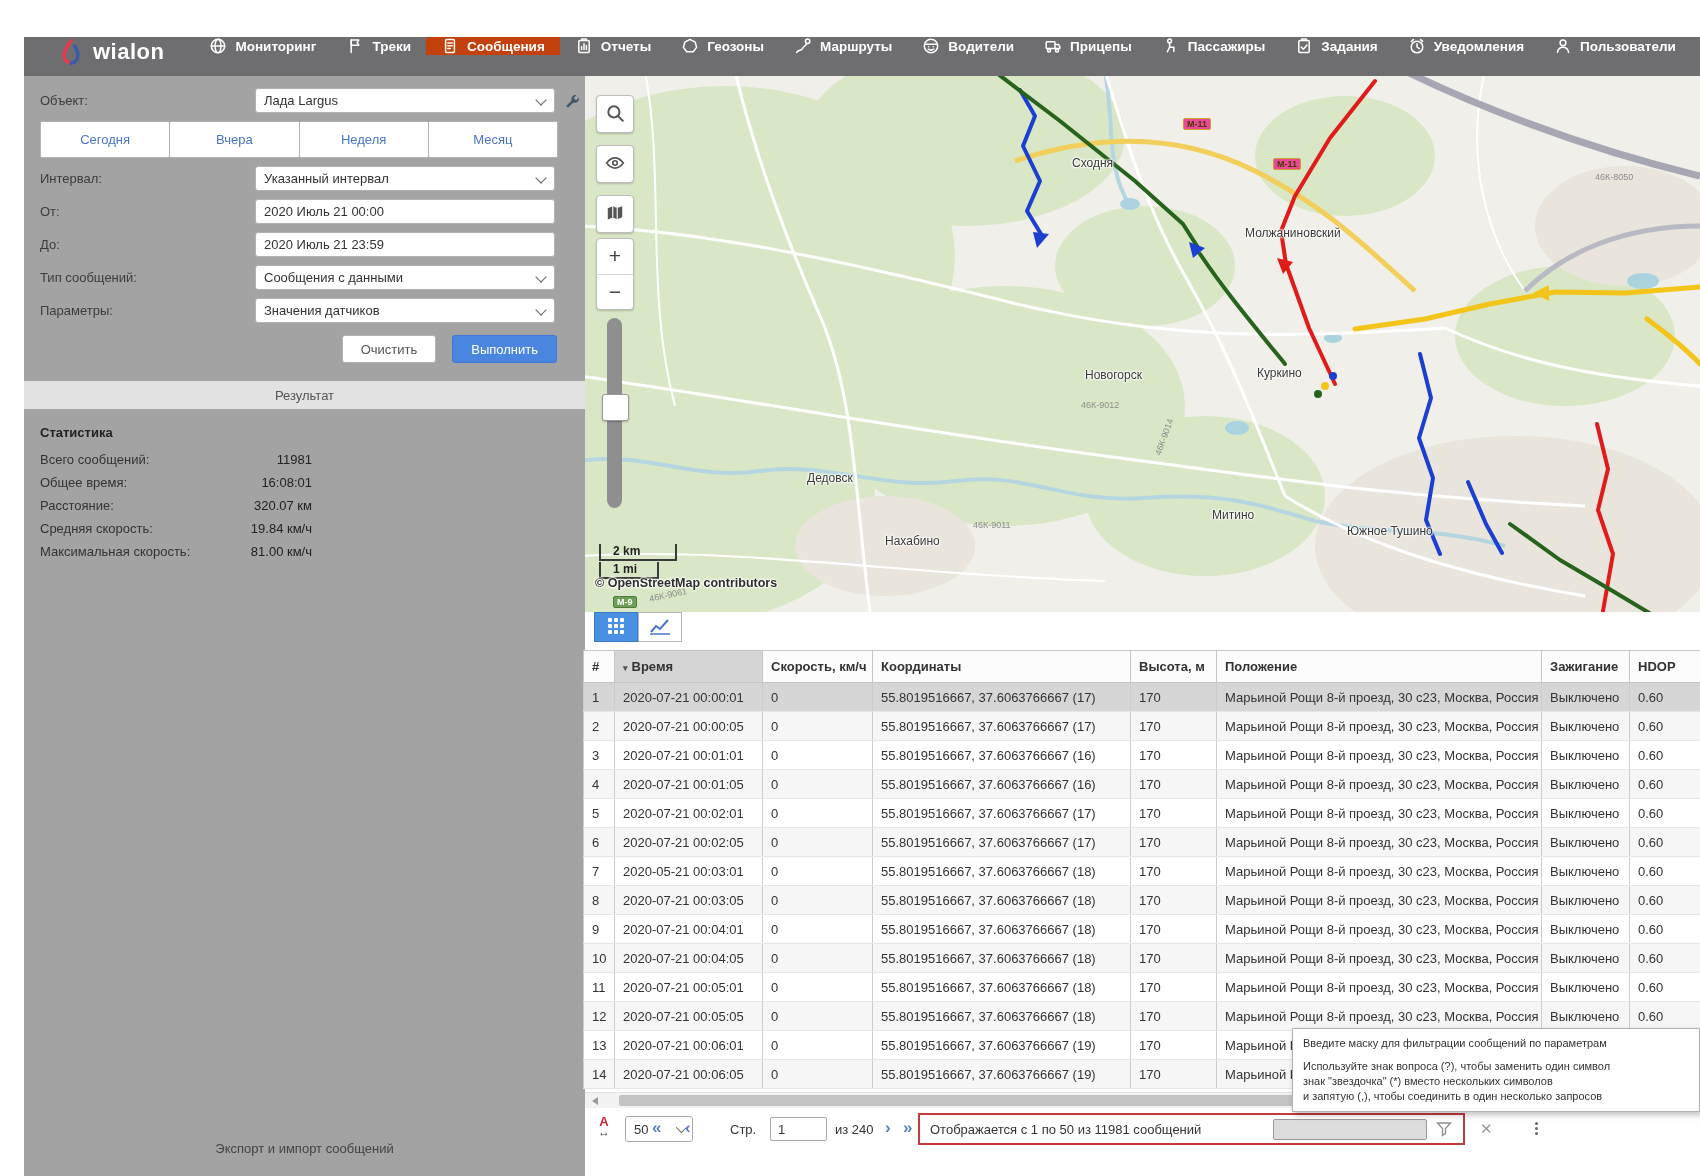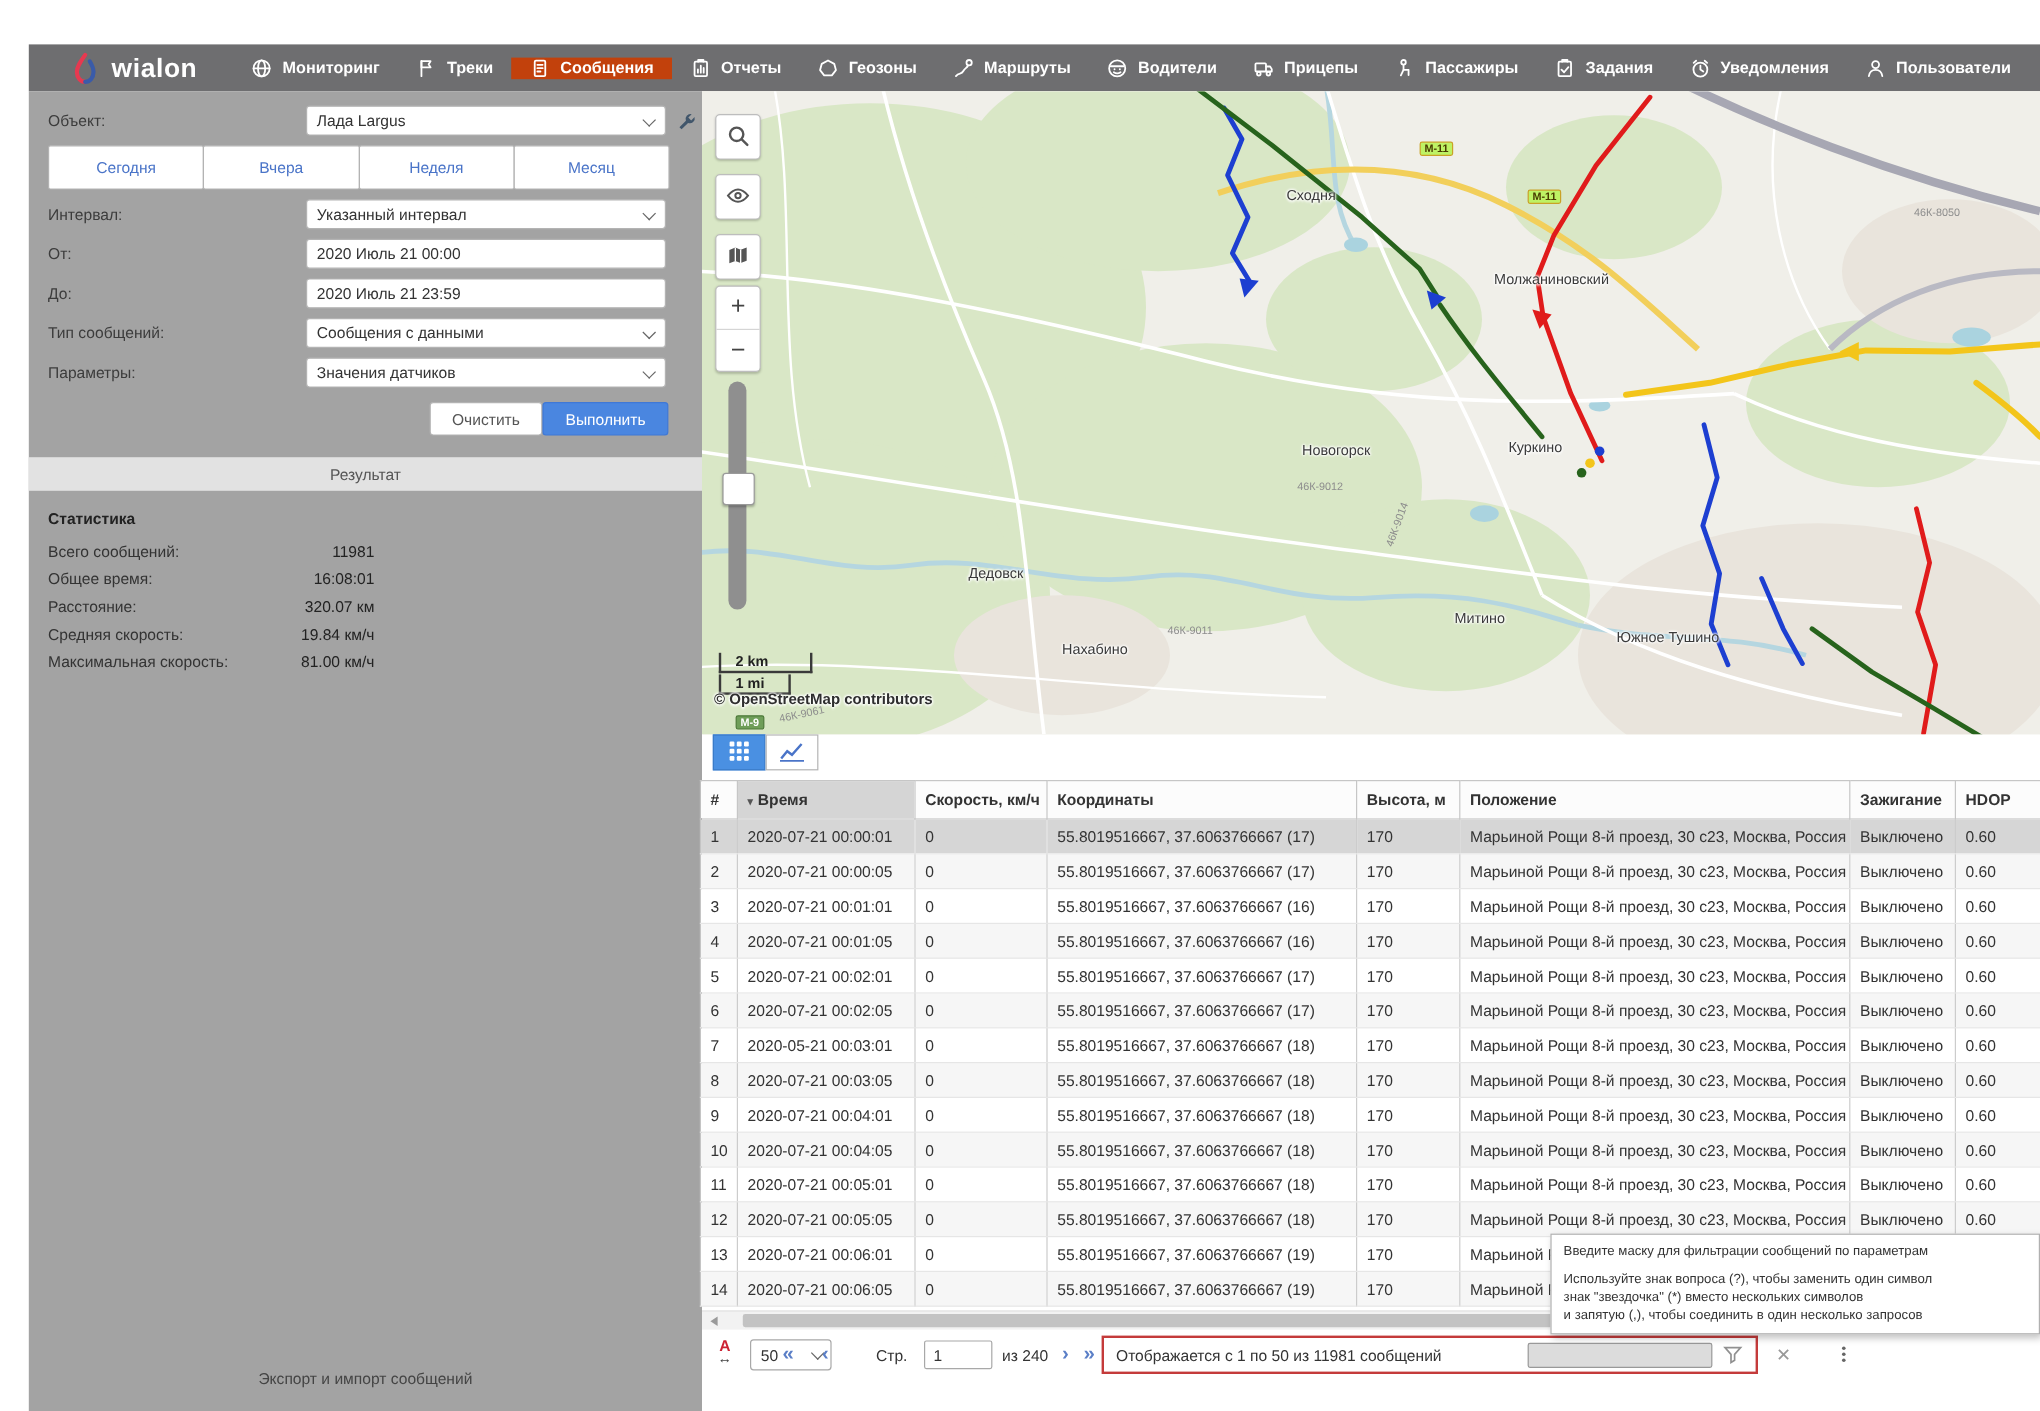--- a/index.html
+++ b/index.html
@@ -1,41 +1,41 @@
 <!DOCTYPE html>
 <html><head>
 <meta charset="utf-8">
 <style>
   html,body{margin:0;padding:0;background:#fff}
   .page{position:relative;width:1700px;height:1176px;background:#fff;overflow:hidden;
         font-family:"Liberation Sans",sans-serif;color:#333;font-size:13px}
 
   
-  .navbar{position:absolute;left:24px;top:37px;right:0;height:39px;background:#6e6e70;display:flex;align-items:center}
+  .navbar{position:absolute;left:24px;top:37px;right:0;height:39px;background:#6e6e70;display:flex;align-items:flex-start}
   .logo{display:flex;align-items:center;gap:9px;padding:0 30px 0 34px}
   .logo-text{color:#fff;font-size:22px;font-weight:700;letter-spacing:.5px}
   .nav-items{display:flex;align-items:stretch}
   .nav-item{display:flex;align-items:center;gap:8px;padding:0 15px;color:#fff;font-size:13.5px;font-weight:700;cursor:pointer;white-space:nowrap}
   .nav-item.active{background:#c2410c}
   .nav-icon{display:flex}
 
   
   .panel{position:absolute;left:24px;top:76px;width:561px;bottom:0;background:#a3a3a3}
   .form{padding-top:12px}
   .frow{display:flex;align-items:center;height:25px;margin:0 0 8px 16px}
   .frow label{width:215px;color:#3c3c3c}
   .ctl{width:300px;box-sizing:border-box;height:25px;background:#fff;border:1px solid #b3b3b3;border-radius:3px;
        display:flex;align-items:center;padding:0 24px 0 8px;position:relative;color:#333}
   .ctl.noarrow{padding-right:8px}
   .ctl .chev{position:absolute;right:9px;top:7px;width:7px;height:7px;border-right:1.6px solid #666;border-bottom:1.6px solid #666;transform:rotate(45deg)}
   .wrench{position:absolute;left:538px;top:16px;width:20px;height:20px}
   .quick-row{display:flex;margin:0 0 8px 16px;width:517px}
   .quick-btn{flex:1;height:37px;box-sizing:border-box;border:1px solid #b3b3b3;background:#fff;color:#4a74c8;
              display:flex;align-items:center;justify-content:center;margin-right:-1px;border-radius:2px;cursor:pointer}
-  .btn-row{display:flex;justify-content:flex-end;gap:0;margin:12px 28px 0 0}
+  .btn-row{display:flex;justify-content:flex-end;gap:16px;margin:12px 28px 0 0}
   .btn{height:26px;padding:0 18px;border-radius:3px;border:1px solid #b3b3b3;background:#fff;color:#555;
        display:flex;align-items:center;cursor:pointer}
   .btn.primary{background:#4a86e0;border-color:#3f78d6;color:#fff}
   .result-hd{margin-top:18px;height:28px;background:#e2e2e2;color:#555;display:flex;align-items:center;justify-content:center}
   .stats-title{margin:16px 0 8px 16px;font-weight:700;color:#222}
   .stat-row{display:flex;margin-left:16px;width:272px;line-height:23px}
   .stat-row .sl{flex:1;color:#333}
   .stat-row .sv{text-align:right;color:#222}
   .export-link{position:absolute;left:0;right:0;bottom:20px;text-align:center;color:#444;cursor:pointer}
 
@@ -51,21 +51,21 @@
   .vslider-track{position:absolute;left:22px;top:242px;width:15px;height:190px;background:#8f8f8f;border-radius:8px}
   .vslider-handle{position:absolute;left:17px;top:318px;width:25px;height:25px;background:#fff;border:1px solid #9a9a9a;border-radius:3px;
                   box-shadow:0 1px 2px rgba(0,0,0,.25);cursor:pointer}
   .scale{position:absolute;left:14px;top:468px;font-weight:700;color:#222}
   .scale-km{width:62px;border:2px solid #3a3a3a;border-top:none;padding:0 0 1px 12px;font-size:12px}
   .scale-mi{width:44px;border:2px solid #3a3a3a;border-top:none;margin-top:1px;padding:0 0 1px 12px;font-size:12px}
   .attrib{position:absolute;left:10px;top:500px;font-size:12.5px;font-weight:700;color:#2e2e2e;
           text-shadow:0 1px 2px #fff,0 -1px 2px #fff,1px 0 2px #fff,-1px 0 2px #fff}
   .map-label{position:absolute;font-size:12px;color:#3a3a3a;white-space:nowrap;
              text-shadow:0 1px 2px #fff,0 -1px 2px #fff,1px 0 2px #fff,-1px 0 2px #fff}
-  .road-chip{position:absolute;font-size:9px;font-weight:700;background:#bef264;border:1px solid #c9a227;border-radius:2px;
+  .road-chip{position:absolute;font-size:9px;font-weight:700;background:#ec4899;border:1px solid #c9a227;border-radius:2px;
              padding:0 3px;color:#4a3c00;white-space:nowrap}
   .road-chip.green{background:#6f9e59;border-color:#4e7a3b;color:#fff}
   .road-name{position:absolute;font-size:9px;color:#8d8d8d;white-space:nowrap}
 
   
   .tabs{position:absolute;left:594px;top:612px;display:flex}
   .tab{width:44px;height:30px;box-sizing:border-box;border:1px solid #b5b5b5;background:#fff;display:flex;align-items:center;justify-content:center;cursor:pointer}
   .tab.active{background:#4a90e2;border-color:#3a7bc8}
   .tbl{position:absolute;left:583px;top:650px;width:1117px;height:443px;overflow:hidden}
   .tbl table{border-collapse:collapse;table-layout:fixed;width:1136px;font-size:13px}

